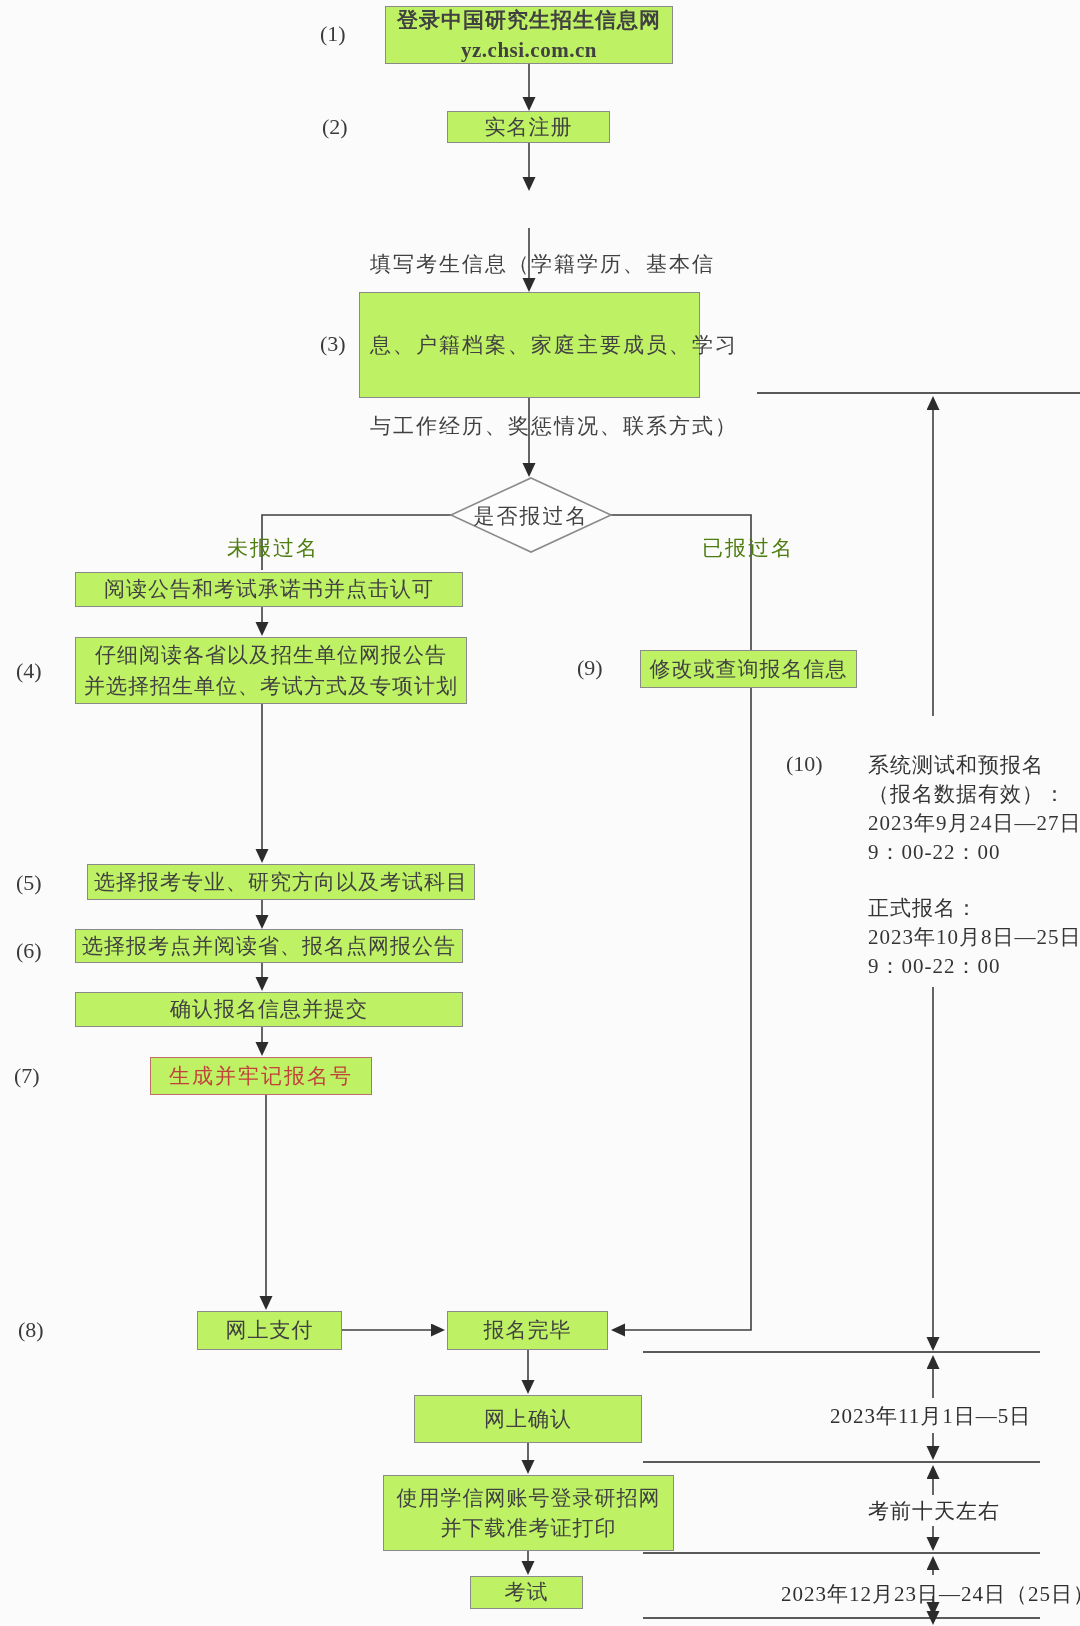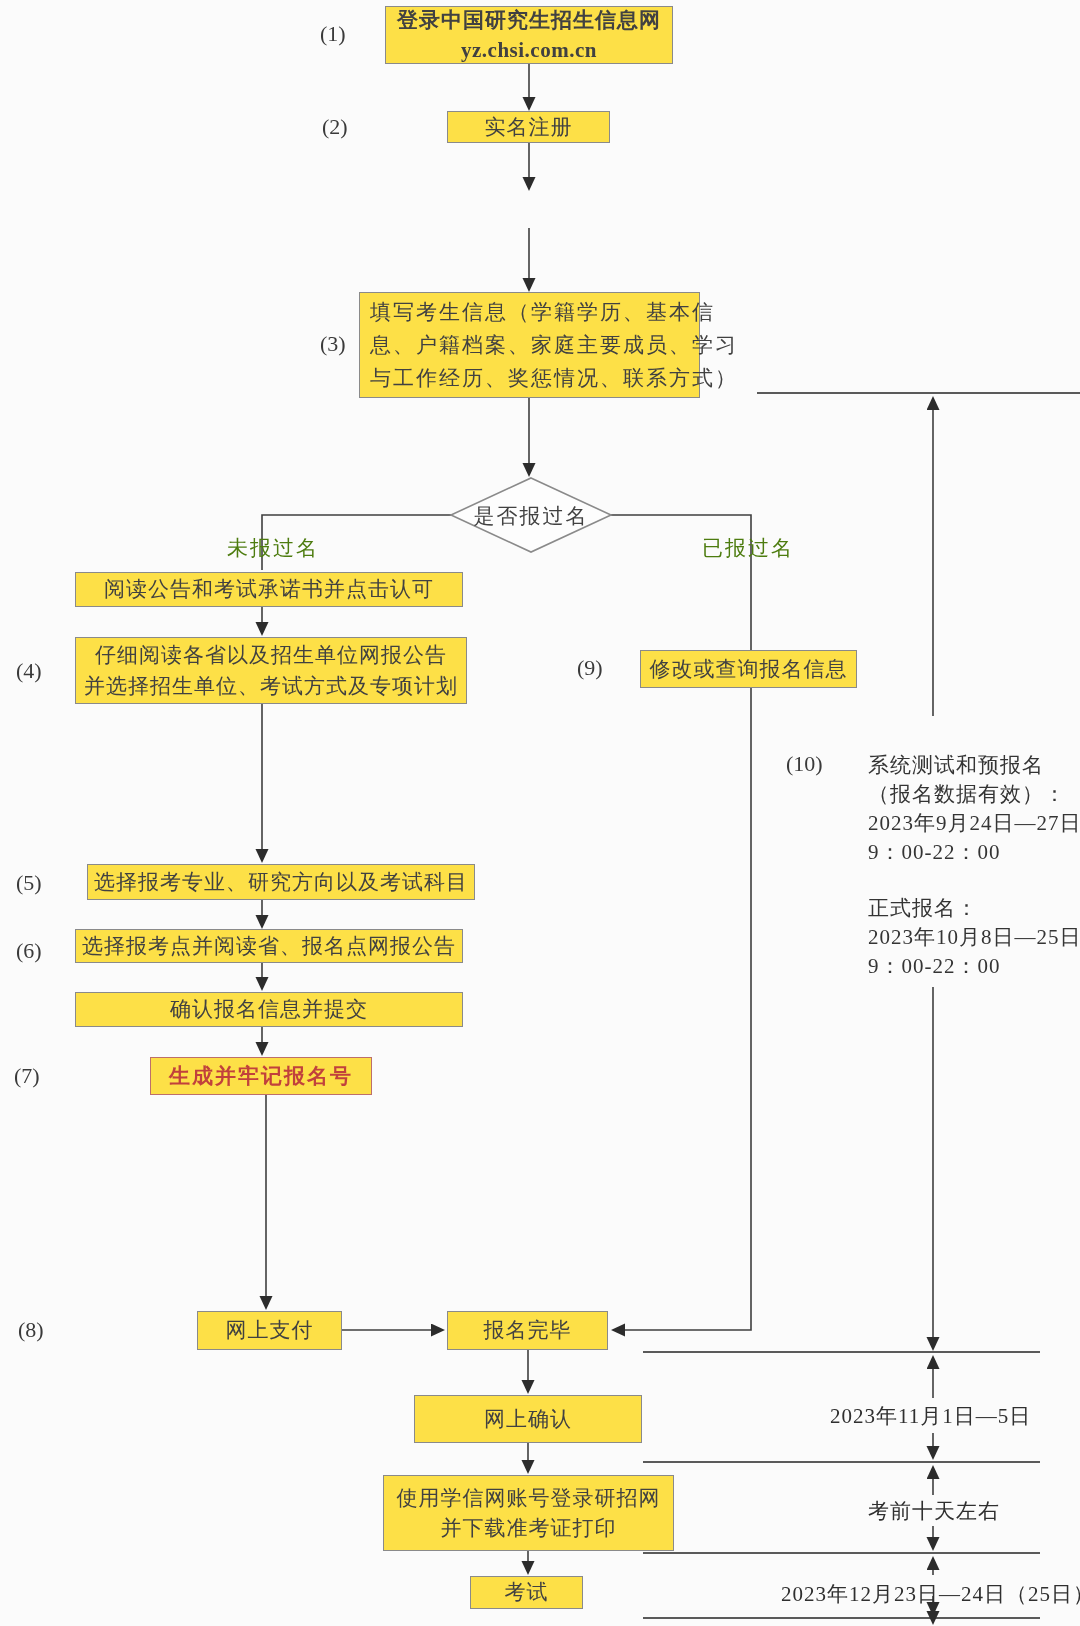--- a/index.html
+++ b/index.html
@@ -7,28 +7,28 @@
     position:relative;width:1080px;height:1626px;margin:0 auto;
     background:#fbfbfb;overflow:hidden;
     font-family:"Liberation Serif","DejaVu Serif",serif;
     color:#3e3e3e;
   }
   #wires{position:absolute;left:0;top:0;width:1080px;height:1626px;z-index:1;}
   .c{stroke:#3f3f3f;stroke-width:1.6;fill:none;}
   .t{stroke:#5a5a5a;stroke-width:1.8;fill:none;}
   .box{
     position:absolute;z-index:2;box-sizing:border-box;
-    border:1.5px solid #8a8a8a;background:#fde047;
+    border:1.5px solid #8a8a8a;background:#bef264;
     display:flex;flex-direction:column;justify-content:center;align-items:center;
     font-size:21px;line-height:1.45;color:#414141;letter-spacing:1px;text-align:center;
   }
   .box .ln{white-space:nowrap;}
-  .left-align{align-items:flex-start;text-align:left;padding-left:10px;letter-spacing:2px;line-height:33px;}
+  .left-align{align-items:flex-start;text-align:left;padding-left:10px;letter-spacing:2px;line-height:33px;gap:48px;}
   .red-box{border-color:#bd6f6a;}
-  .red-box .ln{font-weight:700;letter-spacing:2px;}
+  .red-box .ln{font-weight:400;letter-spacing:2px;}
   .step{position:absolute;z-index:2;font-size:22px;color:#3a3a3a;white-space:nowrap;}
   .branch{position:absolute;z-index:2;font-size:21px;color:#4d7c0f;letter-spacing:2px;white-space:nowrap;}
   .tl-label{position:absolute;z-index:2;font-size:21px;color:#2f2f2f;letter-spacing:1px;white-space:nowrap;}
   .diamond-text{position:absolute;z-index:2;font-size:21px;color:#414141;letter-spacing:2px;text-align:center;}
   #note10{position:absolute;z-index:2;left:824px;top:751px;width:220px;font-size:21px;color:#343434;letter-spacing:1px;}
   #note10 .row{height:29px;line-height:29px;white-space:nowrap;margin-left:44px;}
   #note10 .gap{height:27px;}
   .url{font-weight:600;letter-spacing:0.5px;}
   .bold{font-weight:600;}
 </style>

